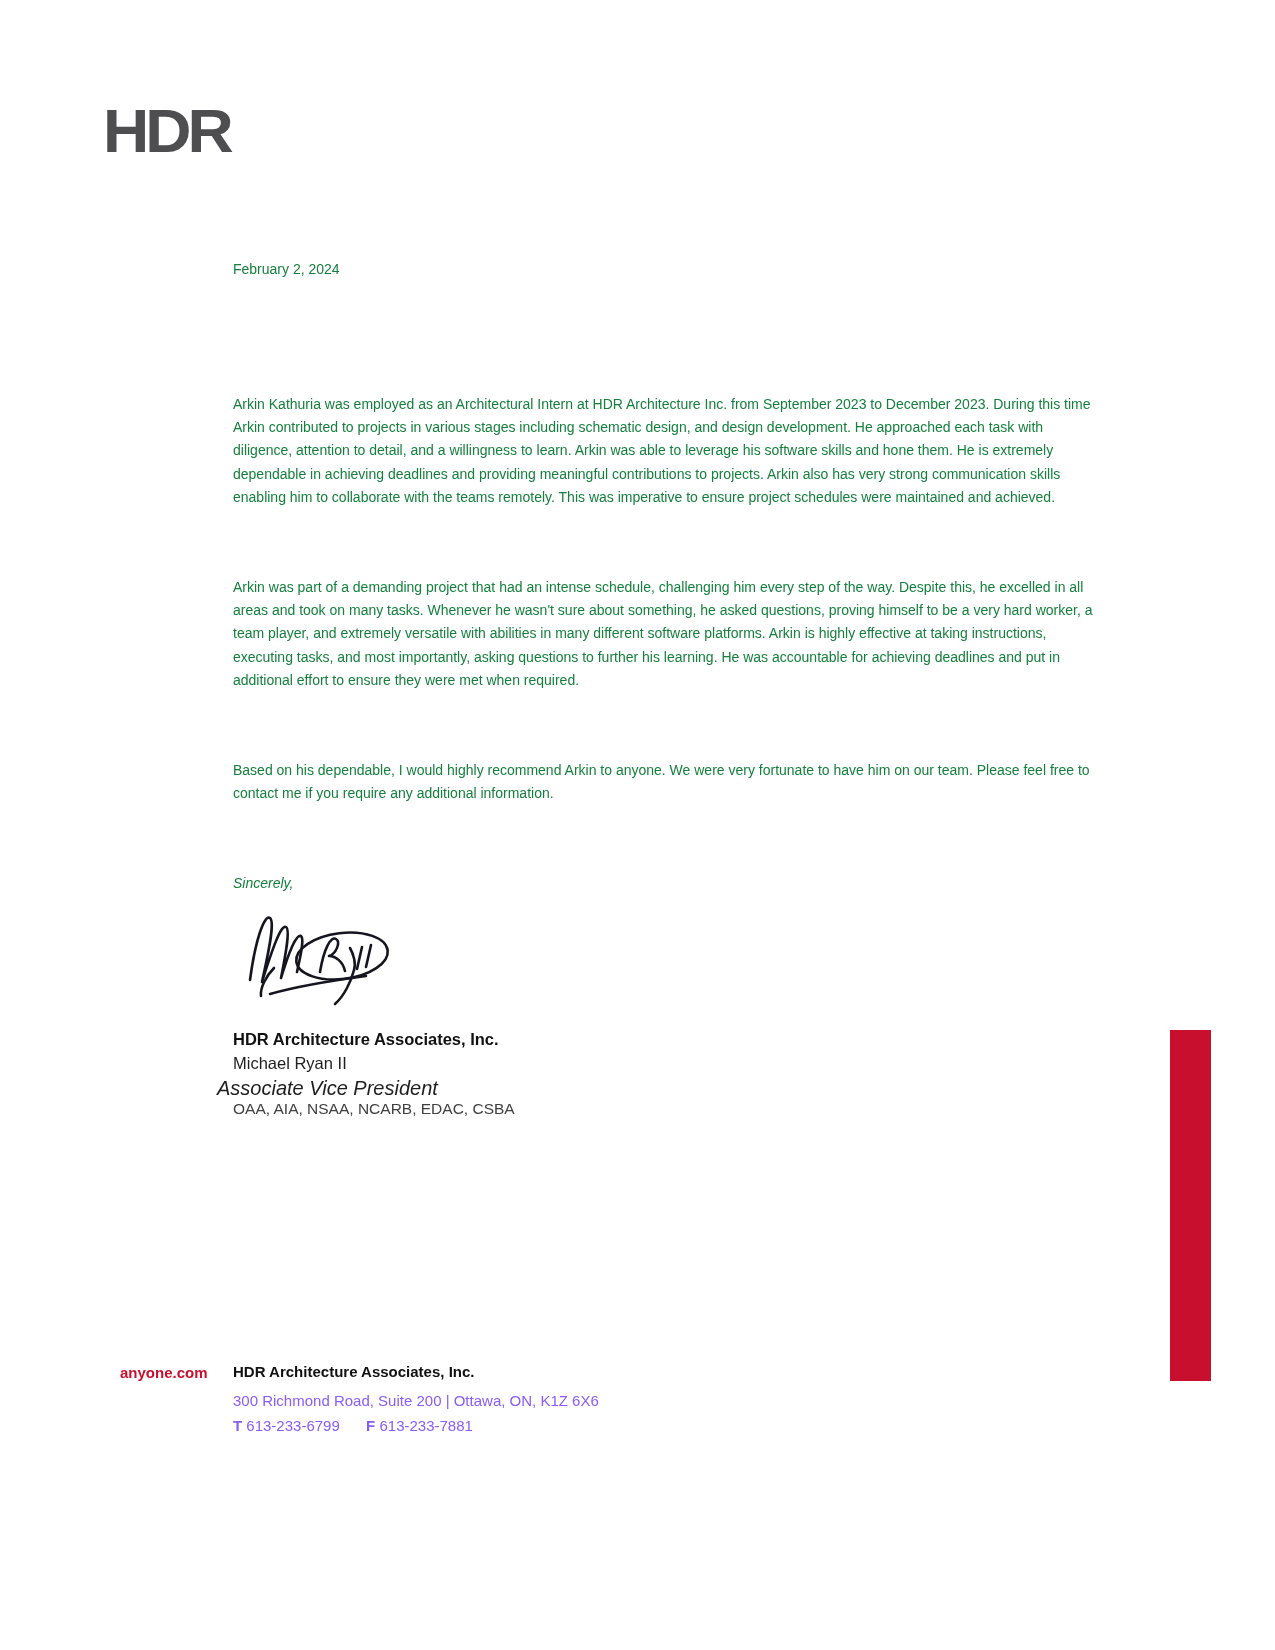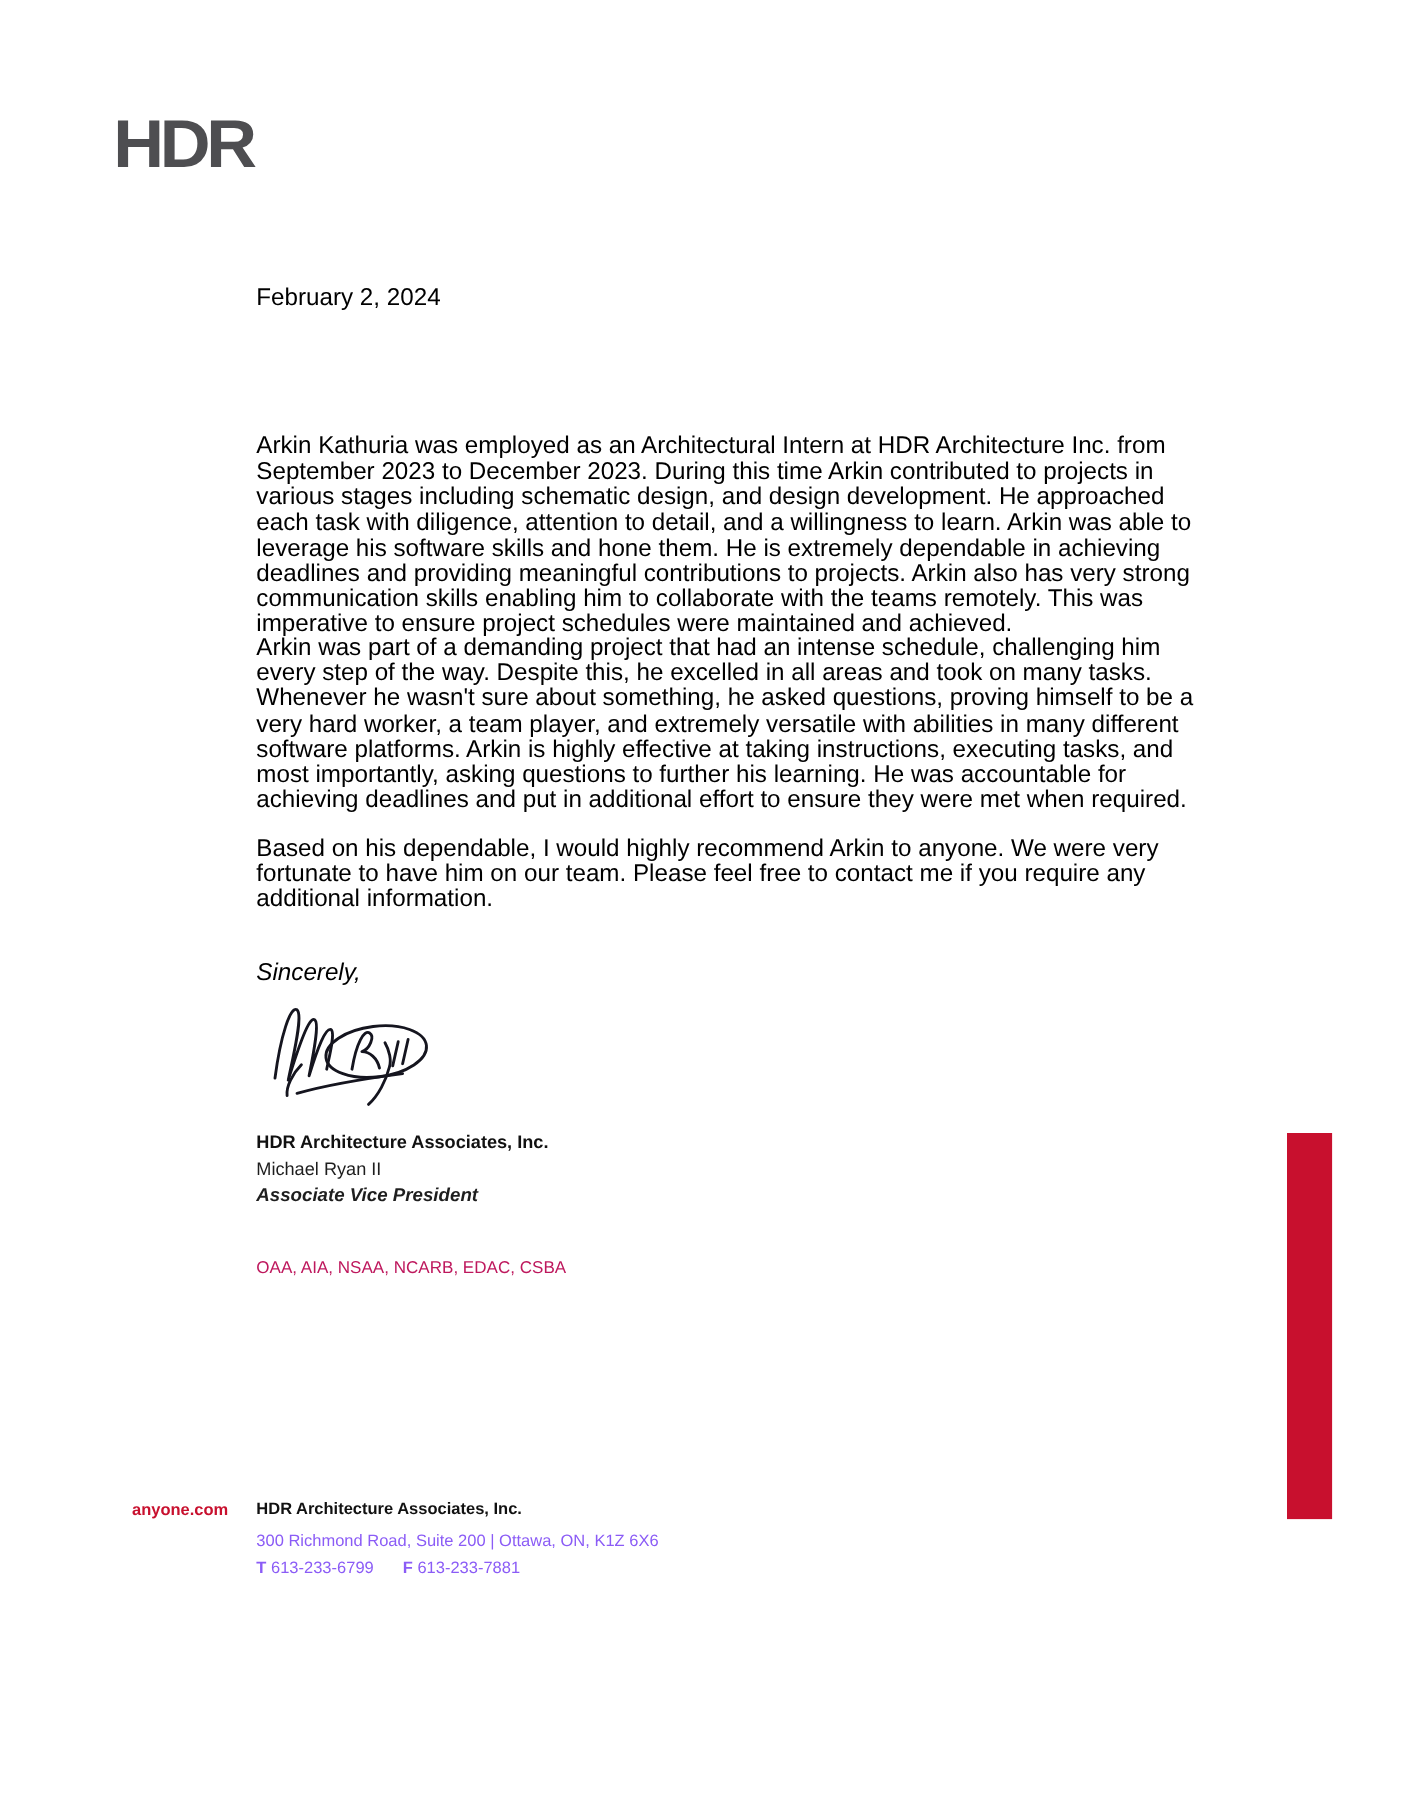--- a/index.html
+++ b/index.html
@@ -23,23 +23,23 @@
     font-weight: bold;
     letter-spacing: -4px;
     color: #4e4e51;
     transform: scaleY(0.96);
     transform-origin: top left;
   }
 
   .body-text {
     left: 233px;
     width: 866px;
-    font-size: 22px;
+    font-size: 14px;
     line-height: 23.2px;
-    color: #000000;
+    color: #15803d;
   }
   .date   { top: 258px; }
   .salute { top: 348px; }
   .para1  { top: 393px; }
   .para2  { top: 576px; }
   .para3  { top: 759px; }
   .closing{ top: 872px; font-style: italic; }
 
   .signature {
     left: 236px;
@@ -52,32 +52,30 @@
     font-size: 16.5px;
     font-weight: bold;
     color: #111;
   }
   .sig-name {
     left: 233px;
     top: 1054px;
     font-size: 16.5px;
   }
   .sig-title {
-    left: 233px;
+    left: 217px;
     top: 1077px;
-    font-size: 17px;
+    font-size: 20px;
     font-style: italic;
-    font-weight: bold;
   }
   .sig-creds {
     left: 233px;
     top: 1100px;
     font-size: 15.5px;
-    color: #be185d;
-    margin-top: 44px;
+    color: #404040;
   }
 
   .red-bar {
     left: 1170px;
     top: 1030px;
     width: 41px;
     height: 351px;
   }
 
   .footer-site {

